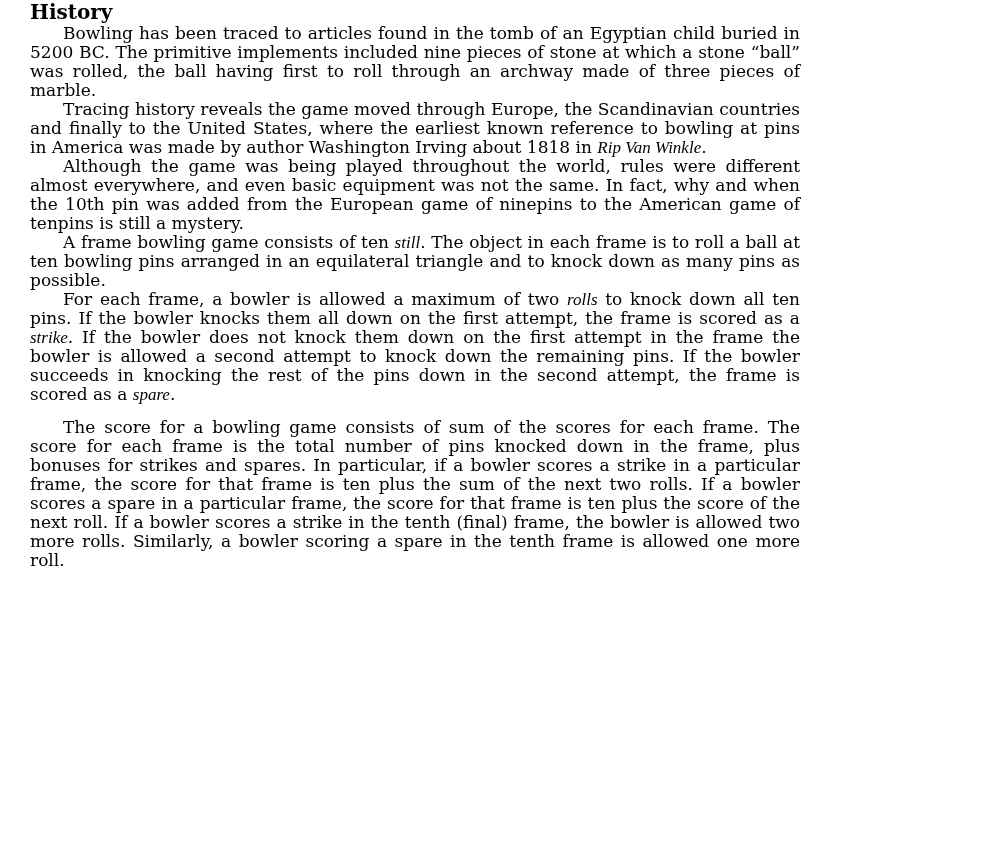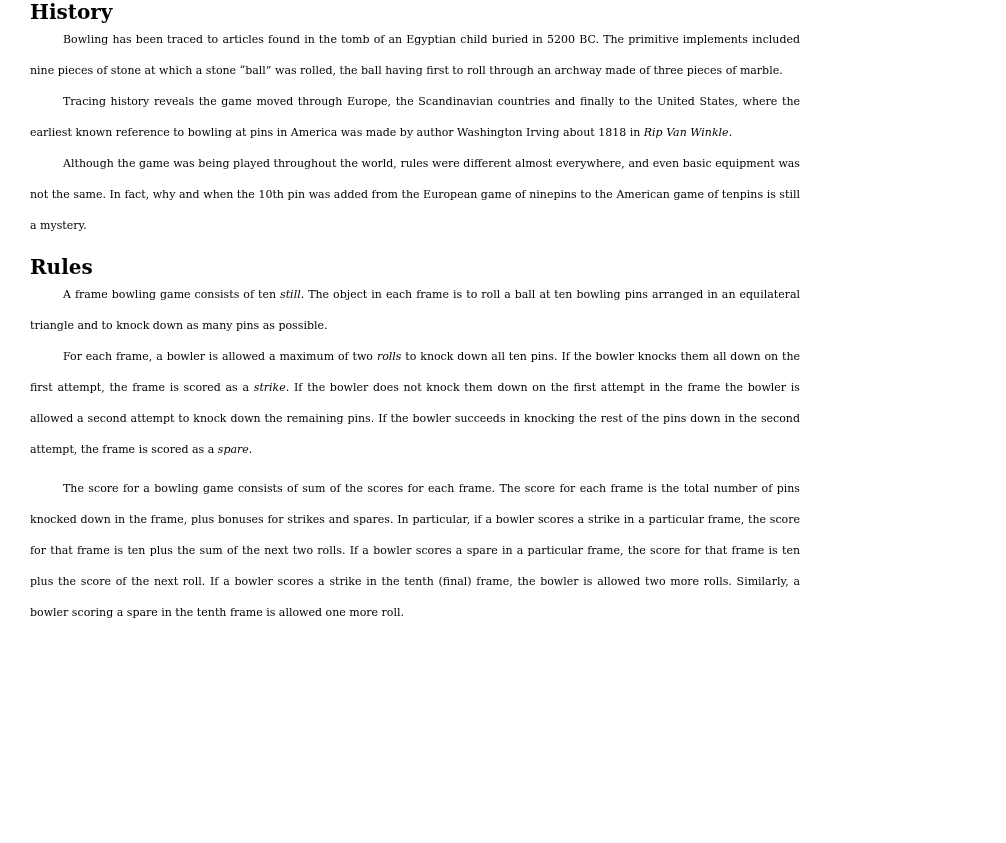--- a/index.html
+++ b/index.html
@@ -26,49 +26,49 @@
     line-height: 24px;
     font-weight: bold;
     font-family: "DejaVu Serif", serif;
     text-align: left;
   }
   .section + .section .section-heading {
     margin-top: 14px;
   }
   .para {
     margin: 0;
-    font-size: 11px;
-    line-height: 31px;
+    font-size: 17px;
+    line-height: 19px;
     text-align: justify;
     text-indent: 33px;
     hyphens: none;
   }
   .para.extra-space {
-    margin-top: 8px;
+    margin-top: 14px;
   }
   .para em {
     font-style: italic;
+    font-family: Liberation Serif, serif;
   }
 </style>
 </head>
 <body>
 
 <div class="page">
 
   <section class="section">
     <h2 class="section-heading">History</h2>
     <div class="section-body">
         <p class="para"><span>Bowling has been traced to articles found in the tomb of an Egyptian child buried in 5200 BC. The primitive implements included nine pieces of stone at which a stone “ball” was rolled, the ball having first to roll through an archway made of three pieces of marble.</span></p>
         <p class="para"><span>Tracing history reveals the game moved through Europe, the Scandinavian countries and finally to the United States, where the earliest known reference to bowling at pins in America was made by author Washington Irving about 1818 in </span><em>Rip Van Winkle</em><span>.</span></p>
         <p class="para"><span>Although the game was being played throughout the world, rules were different almost everywhere, and even basic equipment was not the same. In fact, why and when the 10th pin was added from the European game of ninepins to the American game of tenpins is still a mystery.</span></p>
       </div>
   </section>
 
   <section class="section">
-    <h2 class="section-heading">Rules</h2>
     <div class="section-body">
         <p class="para"><span>A frame bowling game consists of ten </span><em>still</em><span>. The object in each frame is to roll a ball at ten bowling pins arranged in an equilateral triangle and to knock down as many pins as possible.</span></p>
         <p class="para"><span>For each frame, a bowler is allowed a maximum of two </span><em>rolls</em><span> to knock down all ten pins. If the bowler knocks them all down on the first attempt, the frame is scored as a </span><em>strike</em><span>. If the bowler does not knock them down on the first attempt in the frame the bowler is allowed a second attempt to knock down the remaining pins. If the bowler succeeds in knocking the rest of the pins down in the second attempt, the frame is scored as a </span><em>spare</em><span>.</span></p>
         <p class="para extra-space"><span>The score for a bowling game consists of sum of the scores for each frame. The score for each frame is the total number of pins knocked down in the frame, plus bonuses for strikes and spares. In particular, if a bowler scores a strike in a particular frame, the score for that frame is ten plus the sum of the next two rolls. If a bowler scores a spare in a particular frame, the score for that frame is ten plus the score of the next roll. If a bowler scores a strike in the tenth (final) frame, the bowler is allowed two more rolls. Similarly, a bowler scoring a spare in the tenth frame is allowed one more roll.</span></p>
       </div>
   </section>
 
 </div>
 
 </body></html>

